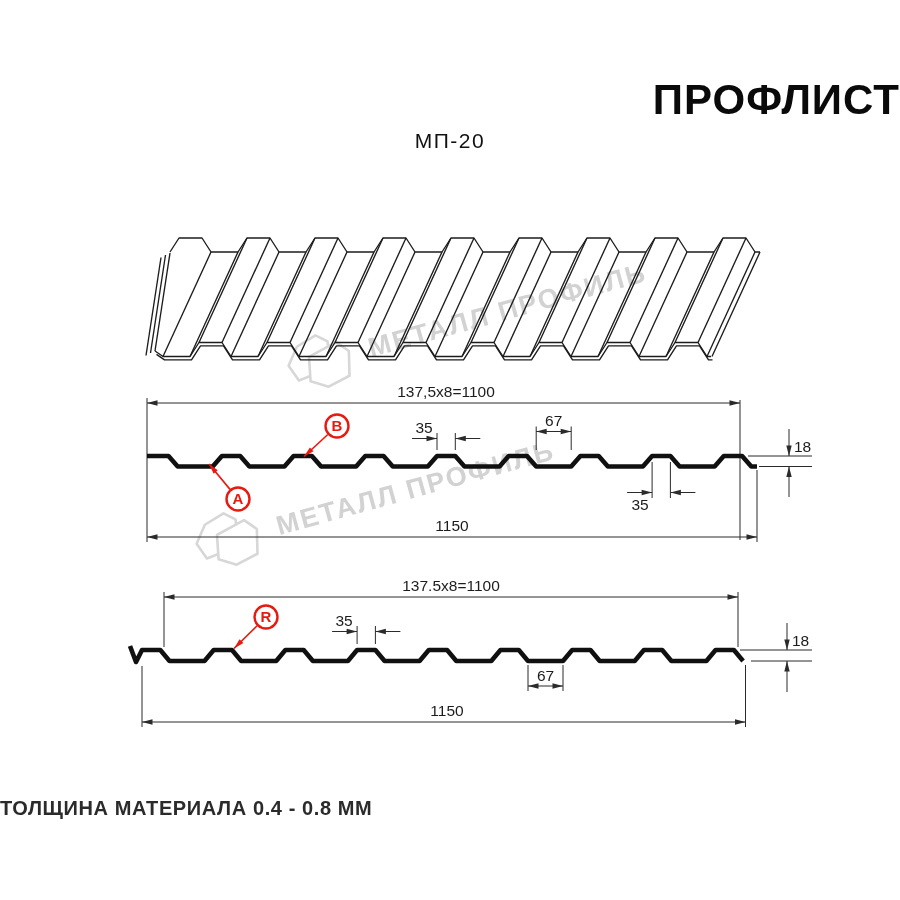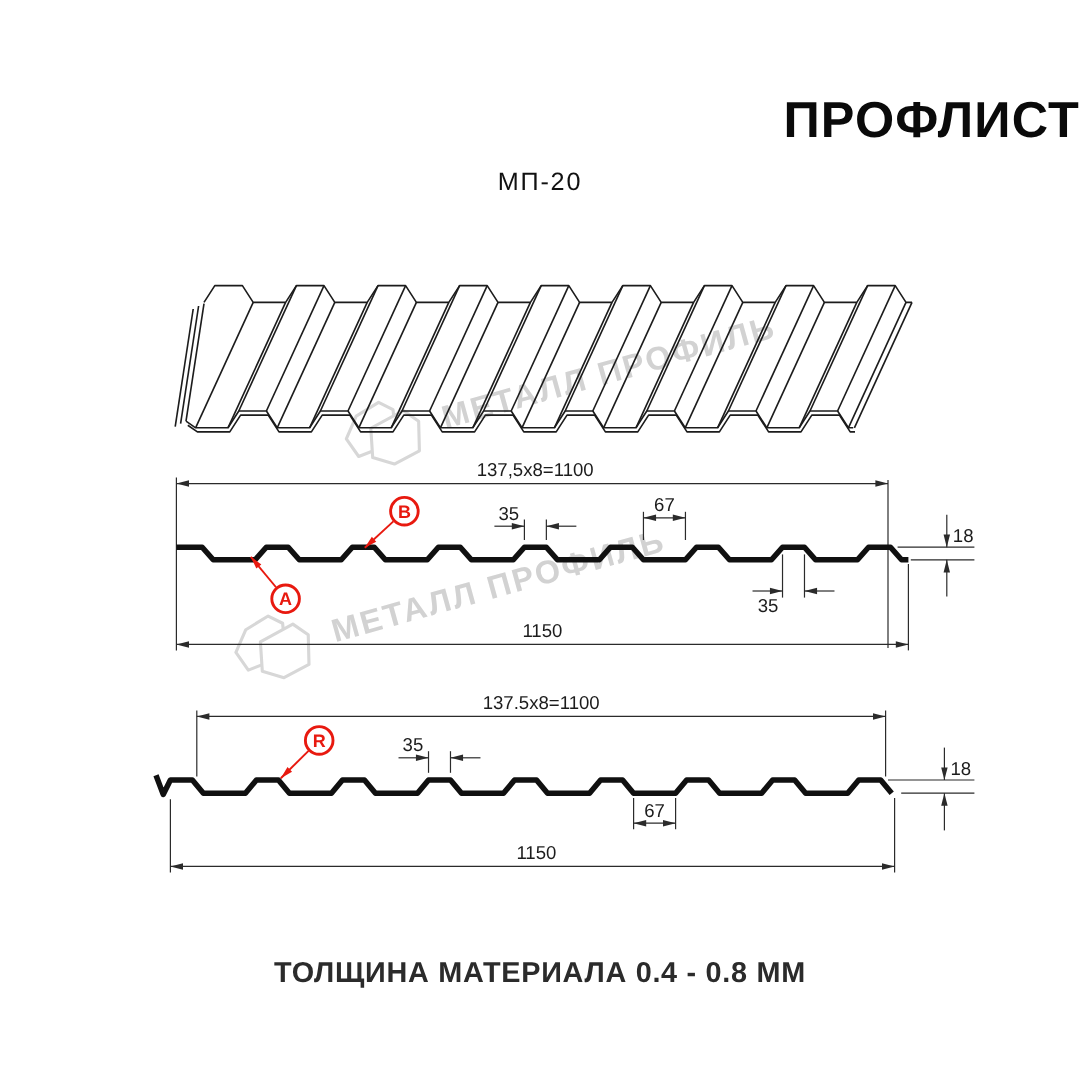--- a/index.html
+++ b/index.html
@@ -1,23 +1,23 @@
 <!DOCTYPE html>
 <html><head>
 <meta charset="utf-8">
 <style>
   html,body{margin:0;padding:0;background:#ffffff;}
   .canvas{position:relative;width:900px;height:900px;background:#ffffff;overflow:hidden;
           font-family:"Liberation Sans",sans-serif;}
   .title{position:absolute;left:0;top:76px;width:900px;text-align:right;
          font-size:42px;font-weight:800;letter-spacing:1px;color:#0a0a0a;}
-  .subtitle{position:absolute;left:0;top:140px;width:900px;text-align:center;
+  .subtitle{position:absolute;left:0;top:129px;width:900px;text-align:center;
          font-size:21px;font-weight:500;letter-spacing:1.5px;color:#111;}
-  .footer{position:absolute;left:0;top:797px;width:900px;text-align:center;
-         font-size:24px;font-weight:600;letter-spacing:0.6px;color:#2b2b2b;}
+  .footer{position:absolute;left:0;top:797px;width:900px;
+         font-size:20px;font-weight:600;letter-spacing:0.6px;color:#2b2b2b;}
   .wm{position:absolute;display:flex;align-items:center;gap:12px;
       transform:rotate(-15.5deg);transform-origin:left center;
       color:#d2d2d2;font-weight:bold;font-size:27px;letter-spacing:2px;white-space:nowrap;z-index:1;}
   .wm .wm-text{line-height:1;}
   #drawing{position:absolute;left:0;top:0;z-index:2;}
   #drawing text{font-family:"Liberation Sans",sans-serif;}
   .overlay-text{z-index:3;}
 </style>
 </head>
 <body>

